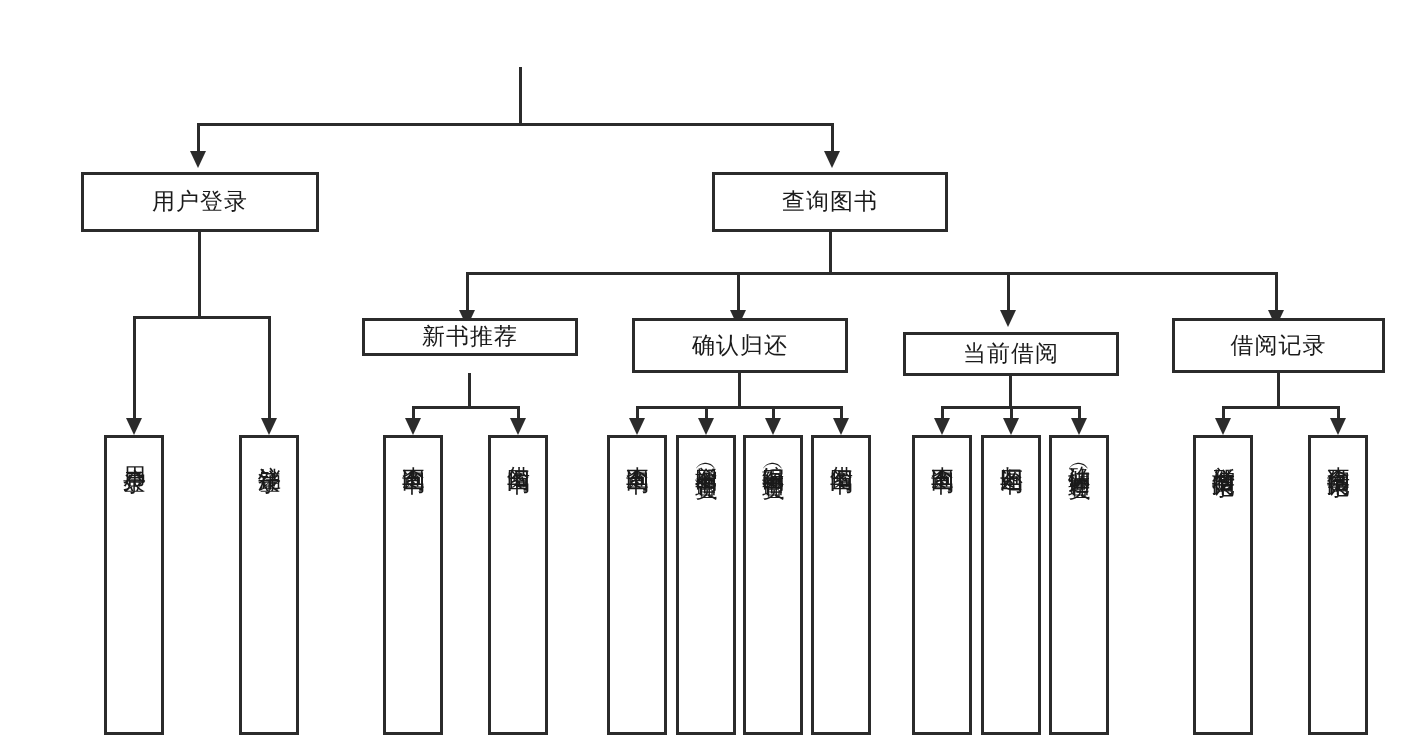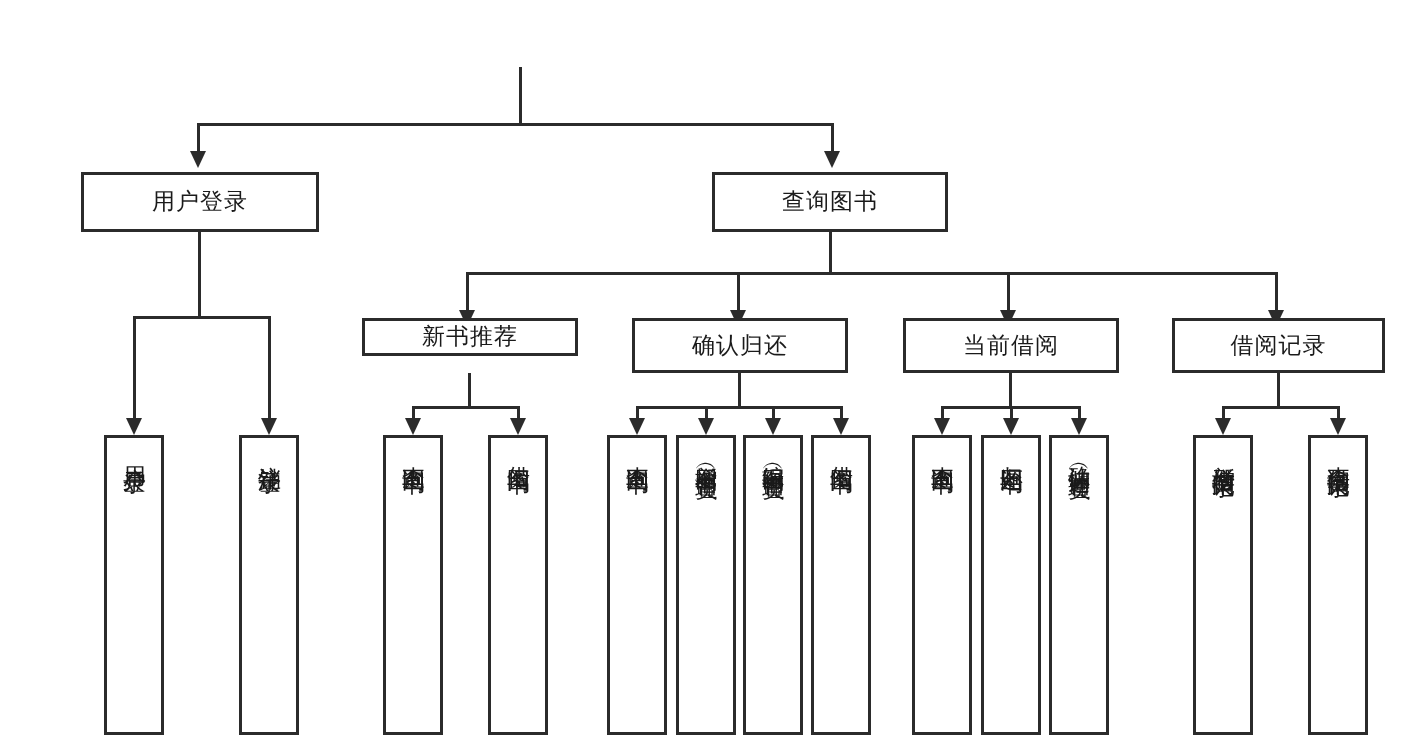--- a/index.html
+++ b/index.html
@@ -123,21 +123,21 @@
   <div class="arrow" style="left:1000px; top:310px;"></div>
   <div class="vline" style="left:1275px; top:272px; height:38px;"></div>
   <div class="arrow" style="left:1268px; top:310px;"></div>
 
   <div class="node horiz" style="left:362px; top:318px; width:216px; height:38px;">
     <span>新书推荐</span>
   </div>
   <div class="node horiz" style="left:632px; top:318px; width:216px; height:55px;">
     <span>确认归还</span>
   </div>
-  <div class="node horiz" style="left:903px; top:318px; width:216px; height:55px;">
+  <div class="node horiz" style="left:903px; top:332px; width:216px; height:44px;">
     <span>当前借阅</span>
   </div>
   <div class="node horiz" style="left:1172px; top:318px; width:213px; height:55px;">
     <span>借阅记录</span>
   </div>
 
   <div class="vline" style="left:468px; top:373px; height:33px;"></div>
   <div class="hline" style="left:412px; top:406px; width:105px;"></div>
   <div class="vline" style="left:412px; top:406px; height:12px;"></div>
   <div class="arrow" style="left:405px; top:418px;"></div>

